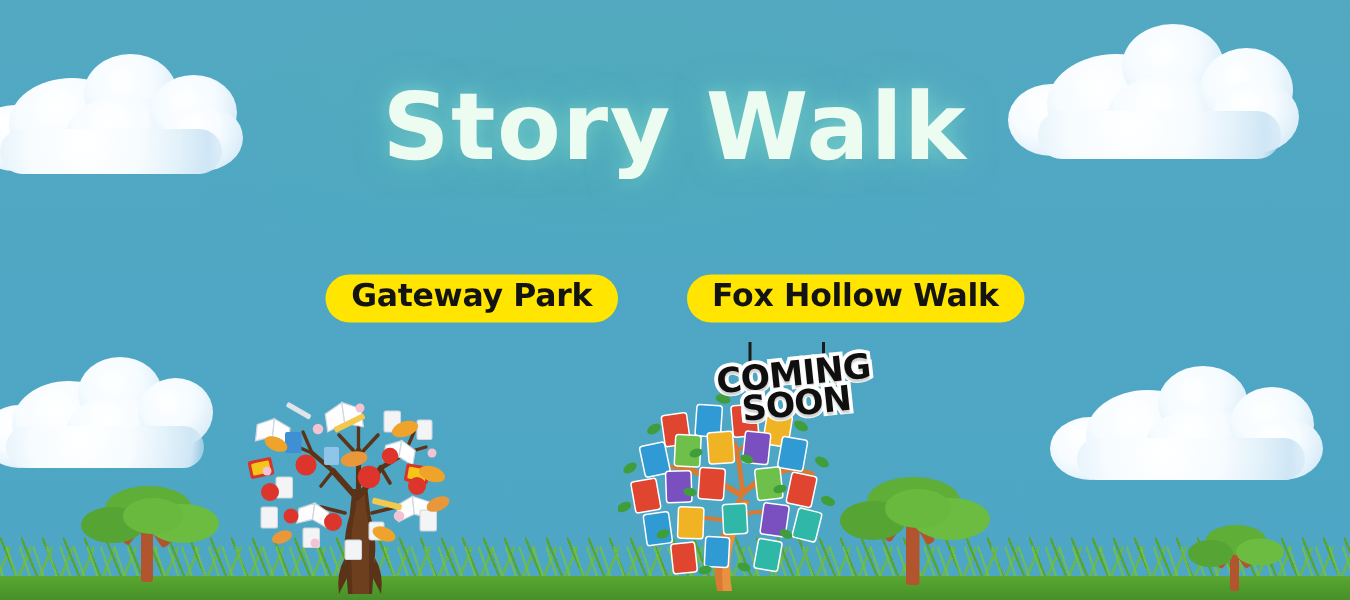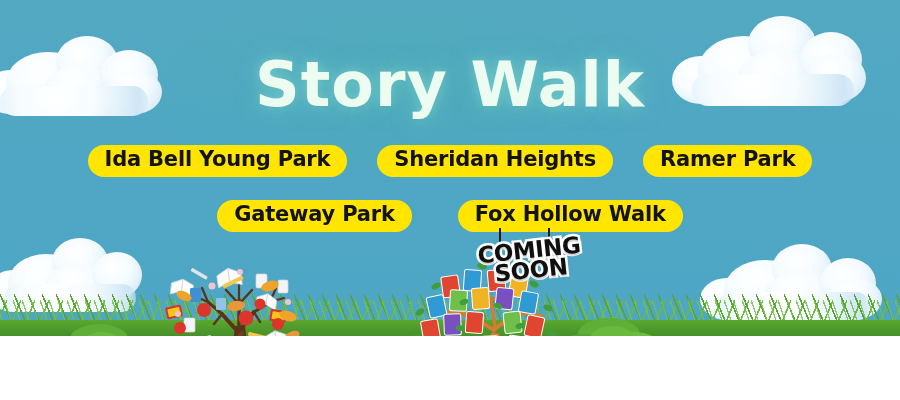--- a/index.html
+++ b/index.html
@@ -4,21 +4,21 @@
 <style>
   * { margin:0; padding:0; box-sizing:border-box; }
   html, body {
     width:900px; height:400px;
     font-family:"DejaVu Sans", sans-serif;
     overflow:hidden;
   }
 
   #banner {
     position:relative;
-    width:900px; height:336px;
+    width:900px; height:400px;
     overflow:hidden;
     background:#4fa7c3;
   }
 
   
   .sky {
     position:absolute; inset:0;
     background:linear-gradient(180deg,#53a9c1 0%, #4fa7c4 38%, #4da6c5 100%);
   }
   .sky-teal-wash {
@@ -52,21 +52,21 @@
                 0 0 10px rgba(150,230,215,.45),
                 0 2px 3px rgba(40,110,125,.18);
   }
 
   
   .pill-row {
     position:absolute; left:0; right:0;
     display:flex; justify-content:center; align-items:flex-start;
   }
   #row-1 { top:145px; gap:30px; }
-  #row-2 { top:200px; gap:46px; }
+  #row-2 { top:183px; gap:46px; }
 
   .pill {
     position:relative;
     display:inline-block;
     background:#ffe500;
     color:#131313;
     border-radius:999px;
     padding:3px 17px 5px;
     font-family:"DejaVu Sans", sans-serif;
     font-size:21px;
@@ -379,25 +379,20 @@
         <ellipse cx="58" cy="118" rx="4.5" ry="2.8" transform="rotate(-14 58 118)"></ellipse>
         <ellipse cx="84" cy="116" rx="4.5" ry="2.8" transform="rotate(18 84 116)"></ellipse>
         <ellipse cx="48" cy="66" rx="4.5" ry="2.8" transform="rotate(10 48 66)"></ellipse>
         <ellipse cx="108" cy="64" rx="4.5" ry="2.8" transform="rotate(-12 108 64)"></ellipse>
       </g>
     </svg>
   </div>
 
   <div class="title" data-interactable="false">Story Walk</div>
 
-  <div class="pill-row" id="row-1" data-interactable="false">
-    <span class="pill" data-interactable="true">Ida Bell Young Park</span>
-    <span class="pill" data-interactable="true">Sheridan Heights</span>
-    <span class="pill" data-interactable="true">Ramer Park</span>
-  </div>
 
   <div class="pill-row" id="row-2" data-interactable="false">
     <span class="pill" data-interactable="true">Gateway Park</span>
     <span class="pill" data-interactable="true">Fox Hollow Walk</span>
   </div>
 
   <div class="badge-wrap" data-interactable="false">
     <div class="string s1" data-interactable="false"></div>
     <div class="string s2" data-interactable="false"></div>
     <div class="badge" data-interactable="true">

